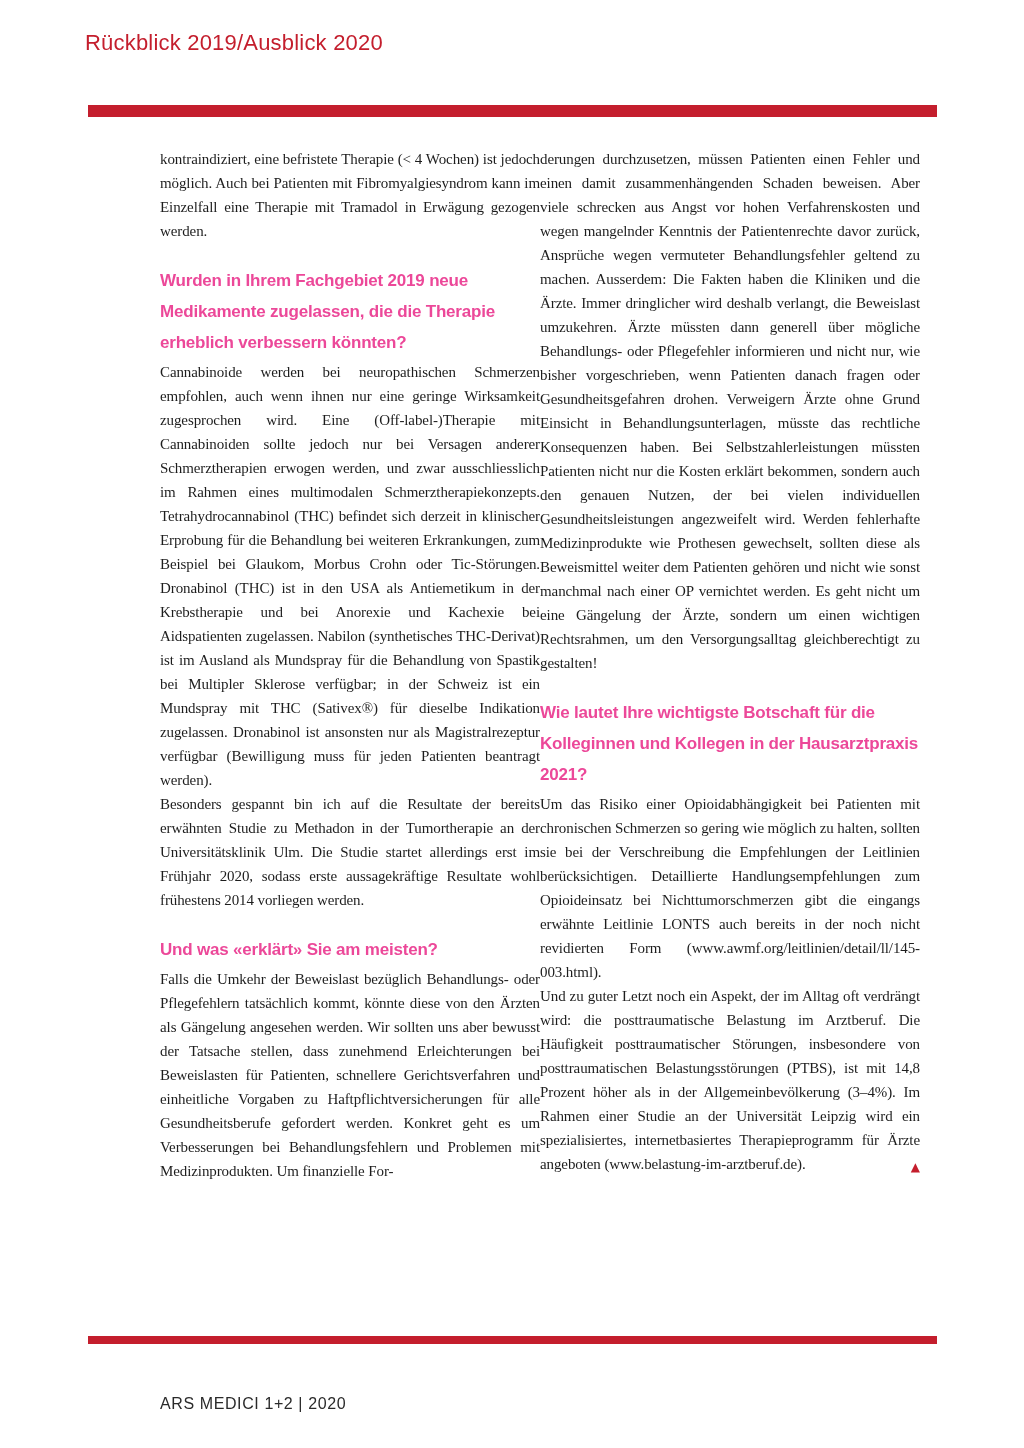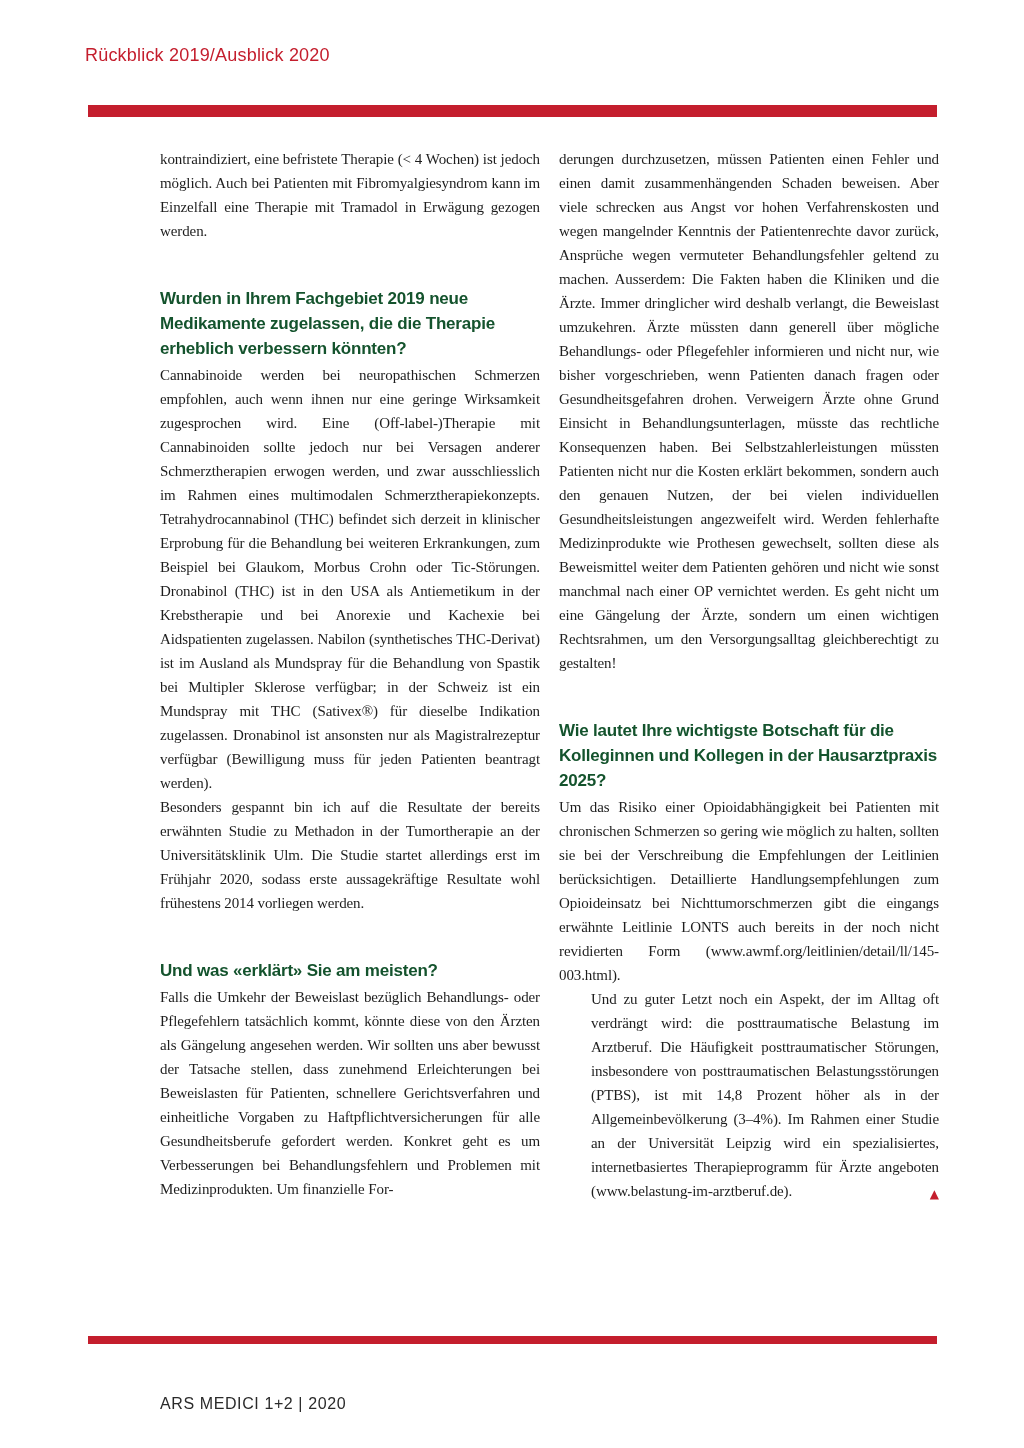--- a/index.html
+++ b/index.html
@@ -8,68 +8,67 @@
     width: 1024px;
     height: 1448px;
     position: relative;
     font-family: "Liberation Serif", serif;
     color: #1d1d1d;
     overflow: hidden;
   }
   .kicker {
     position: absolute;
     left: 85px;
-    top: 45px;
+    top: 30px;
     font-family: "Liberation Sans", sans-serif;
-    font-size: 18px;
+    font-size: 22px;
     font-weight: 400;
     letter-spacing: 0.2px;
     color: #c41e2d;
   }
   .rule {
     position: absolute;
     left: 88px;
     width: 849px;
     background: #c41e2d;
   }
   .rule-top { top: 105px; height: 12px; }
   .rule-bottom { top: 1336px; height: 8px; }
   .columns {
     position: absolute;
     left: 160px;
     top: 147px;
     width: 779px;
     display: flex;
-    gap: 19px;
   }
   .col {
     width: 380px;
     flex: 0 0 380px;
   }
   .para {
     font-size: 15px;
     line-height: 24px;
     text-align: justify;
     letter-spacing: -0.1px;
     hyphens: auto;
     -webkit-hyphens: auto;
     margin: 0;
   }
   .subhead {
     font-family: "Liberation Sans", sans-serif;
     font-size: 17px;
-    line-height: 25px;
+    line-height: 31px;
     font-weight: 700;
     letter-spacing: -0.2px;
-    color: #14532d;
-    margin: 43px 0 2px 0;
+    color: #ec4899;
+    margin: 22px 0 2px 0;
     hyphens: auto;
     -webkit-hyphens: auto;
   }
-  .para.last { position: relative; padding-right: 0; margin-left: 32px; }
+  .para.last { position: relative; padding-right: 0; }
   .end-mark {
     position: absolute;
     right: 0;
     bottom: 3px;
     color: #c41e2d;
     font-family: "DejaVu Sans", sans-serif;
     font-size: 12px;
     line-height: 12px;
   }
   .footer-pagenum {
@@ -100,21 +99,21 @@
   <div class="col">
     <p class="para">kontraindiziert, eine befristete Therapie (&lt; 4 Wochen) ist jedoch möglich. Auch bei Patienten mit Fibromyalgiesyndrom kann im Einzelfall eine Therapie mit Tramadol in Erwägung gezogen werden.</p>
     <h3 class="subhead">Wurden in Ihrem Fachgebiet 2019 neue Medikamente zugelassen, die die Therapie erheblich verbessern könnten?</h3>
     <p class="para">Cannabinoide werden bei neuropathischen Schmerzen empfohlen, auch wenn ihnen nur eine geringe Wirksamkeit zugesprochen wird. Eine (Off-label-)Therapie mit Cannabinoiden sollte jedoch nur bei Versagen anderer Schmerztherapien erwogen werden, und zwar ausschliesslich im Rahmen eines multimodalen Schmerztherapiekonzepts. Tetrahydrocannabinol (THC) befindet sich derzeit in klinischer Erprobung für die Behandlung bei weiteren Erkrankungen, zum Beispiel bei Glaukom, Morbus Crohn oder Tic-Störungen. Dronabinol (THC) ist in den USA als Antiemetikum in der Krebstherapie und bei Anorexie und Kachexie bei Aidspatienten zugelassen. Nabilon (synthetisches THC-Derivat) ist im Ausland als Mundspray für die Behandlung von Spastik bei Multipler Sklerose verfügbar; in der Schweiz ist ein Mundspray mit THC (Sativex®) für dieselbe Indikation zugelassen. Dronabinol ist ansonsten nur als Magistralrezeptur verfügbar (Bewilligung muss für jeden Patienten beantragt werden).</p>
     <p class="para">Besonders gespannt bin ich auf die Resultate der bereits erwähnten Studie zu Methadon in der Tumortherapie an der Universitätsklinik Ulm. Die Studie startet allerdings erst im Frühjahr 2020, sodass erste aussagekräftige Resultate wohl frühestens 2014 vorliegen werden.</p>
     <h3 class="subhead">Und was «erklärt» Sie am meisten?</h3>
     <p class="para">Falls die Umkehr der Beweislast bezüglich Behandlungs- oder Pflegefehlern tatsächlich kommt, könnte diese von den Ärzten als Gängelung angesehen werden. Wir sollten uns aber bewusst der Tatsache stellen, dass zunehmend Erleichterungen bei Beweislasten für Patienten, schnellere Gerichtsverfahren und einheitliche Vorgaben zu Haftpflichtversicherungen für alle Gesundheitsberufe gefordert werden. Konkret geht es um Verbesserungen bei Behandlungsfehlern und Problemen mit Medizinprodukten. Um finanzielle For-</p>
   </div>
   <div class="col">
     <p class="para">derungen durchzusetzen, müssen Patienten einen Fehler und einen damit zusammenhängenden Schaden beweisen. Aber viele schrecken aus Angst vor hohen Verfahrenskosten und wegen mangelnder Kenntnis der Patientenrechte davor zurück, Ansprüche wegen vermuteter Behandlungsfehler geltend zu machen. Ausserdem: Die Fakten haben die Kliniken und die Ärzte. Immer dringlicher wird deshalb verlangt, die Beweislast umzukehren. Ärzte müssten dann generell über mögliche Behandlungs- oder Pflegefehler informieren und nicht nur, wie bisher vorgeschrieben, wenn Patienten danach fragen oder Gesundheitsgefahren drohen. Verweigern Ärzte ohne Grund Einsicht in Behandlungsunterlagen, müsste das rechtliche Konsequenzen haben. Bei Selbstzahlerleistungen müssten Patienten nicht nur die Kosten erklärt bekommen, sondern auch den genauen Nutzen, der bei vielen individuellen Gesundheitsleistungen angezweifelt wird. Werden fehlerhafte Medizinprodukte wie Prothesen gewechselt, sollten diese als Beweismittel weiter dem Patienten gehören und nicht wie sonst manchmal nach einer OP vernichtet werden. Es geht nicht um eine Gängelung der Ärzte, sondern um einen wichtigen Rechtsrahmen, um den Versorgungsalltag gleichberechtigt zu gestalten!</p>
-    <h3 class="subhead">Wie lautet Ihre wichtigste Botschaft für die Kolleginnen und Kollegen in der Hausarztpraxis 2025?</h3>
+    <h3 class="subhead">Wie lautet Ihre wichtigste Botschaft für die Kolleginnen und Kollegen in der Hausarztpraxis 2021?</h3>
     <p class="para">Um das Risiko einer Opioidabhängigkeit bei Patienten mit chronischen Schmerzen so gering wie möglich zu halten, sollten sie bei der Verschreibung die Empfehlungen der Leitlinien berücksichtigen. Detaillierte Handlungsempfehlungen zum Opioideinsatz bei Nichttumorschmerzen gibt die eingangs erwähnte Leitlinie LONTS auch bereits in der noch nicht revidierten Form (www.awmf.org/leitlinien/detail/ll/145-003.html).</p>
     <p class="para last"><span>Und zu guter Letzt noch ein Aspekt, der im Alltag oft verdrängt wird: die posttraumatische Belastung im Arztberuf. Die Häufigkeit posttraumatischer Störungen, insbesondere von posttraumatischen Belastungsstörungen (PTBS), ist mit 14,8 Prozent höher als in der Allgemeinbevölkerung (3–4%). Im Rahmen einer Studie an der Universität Leipzig wird ein spezialisiertes, internetbasiertes Therapieprogramm für Ärzte angeboten (www.belastung-im-arztberuf.de).</span><span class="end-mark">▲</span></p>
   </div>
 </div>
 
 <div class="rule rule-bottom"></div>
 <div class="footer-pagenum">18</div>
 <div class="footer-journal">ARS MEDICI 1+2 | 2020</div>
 
 </body></html>

